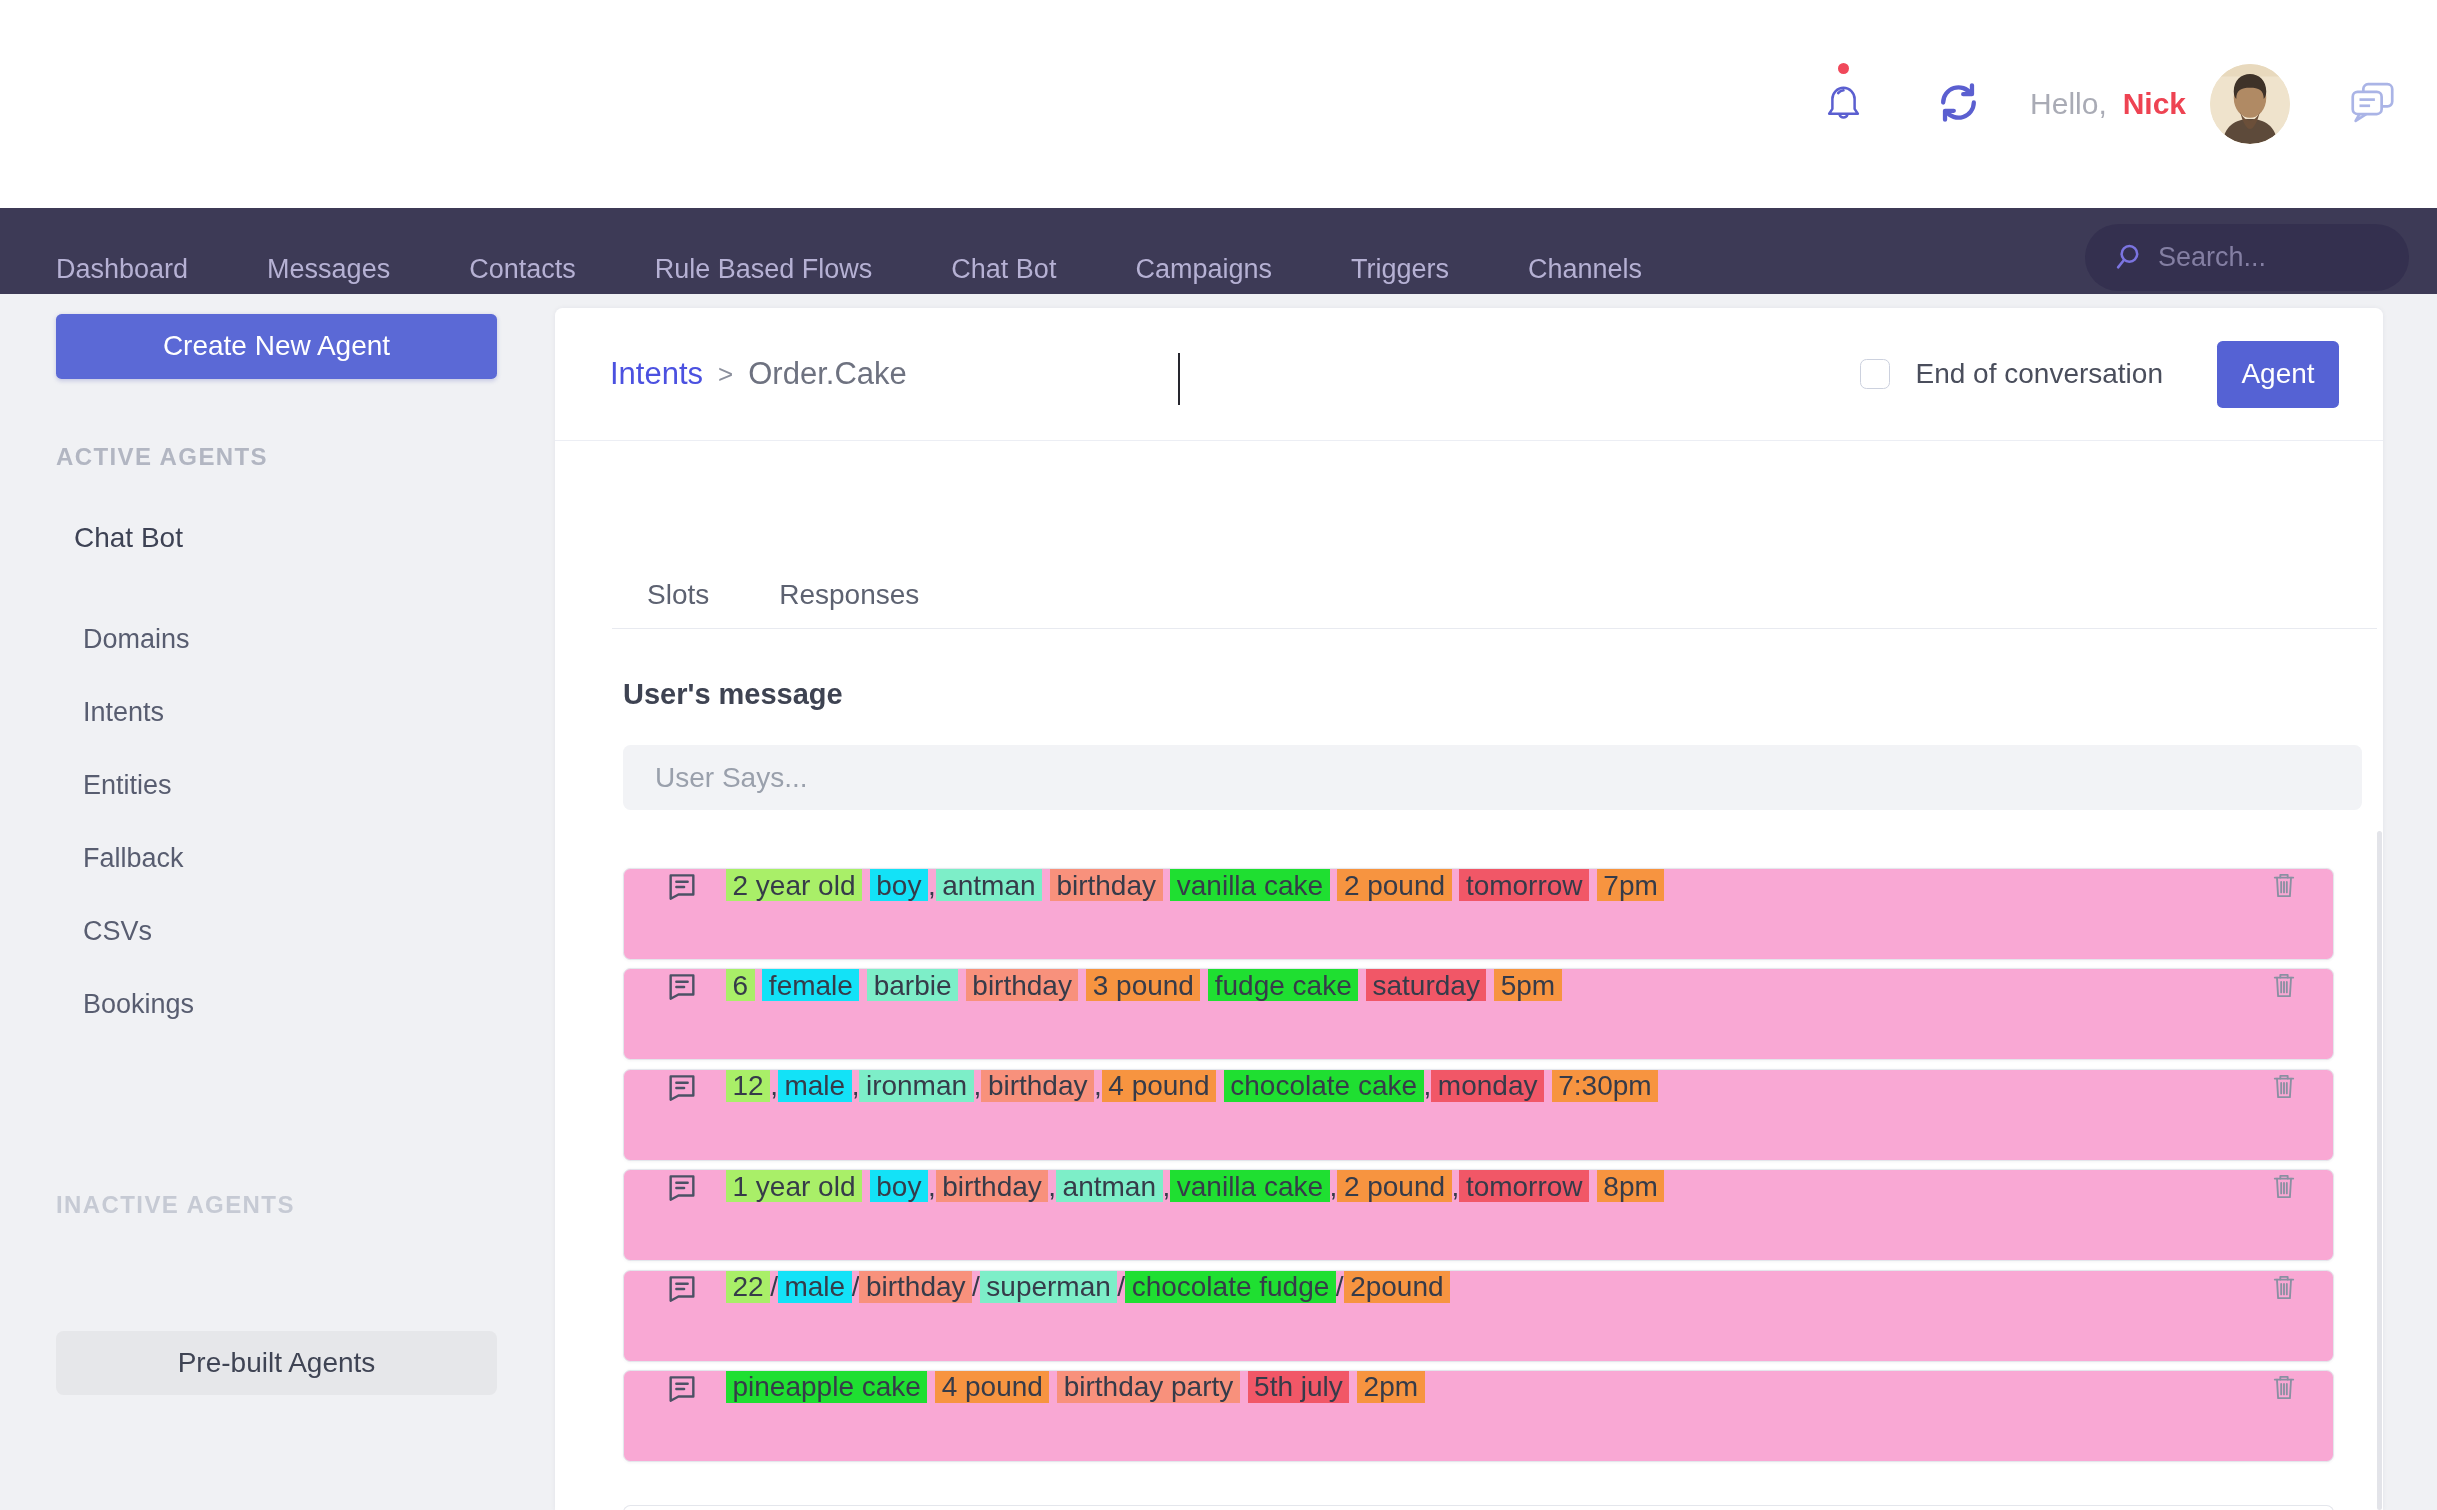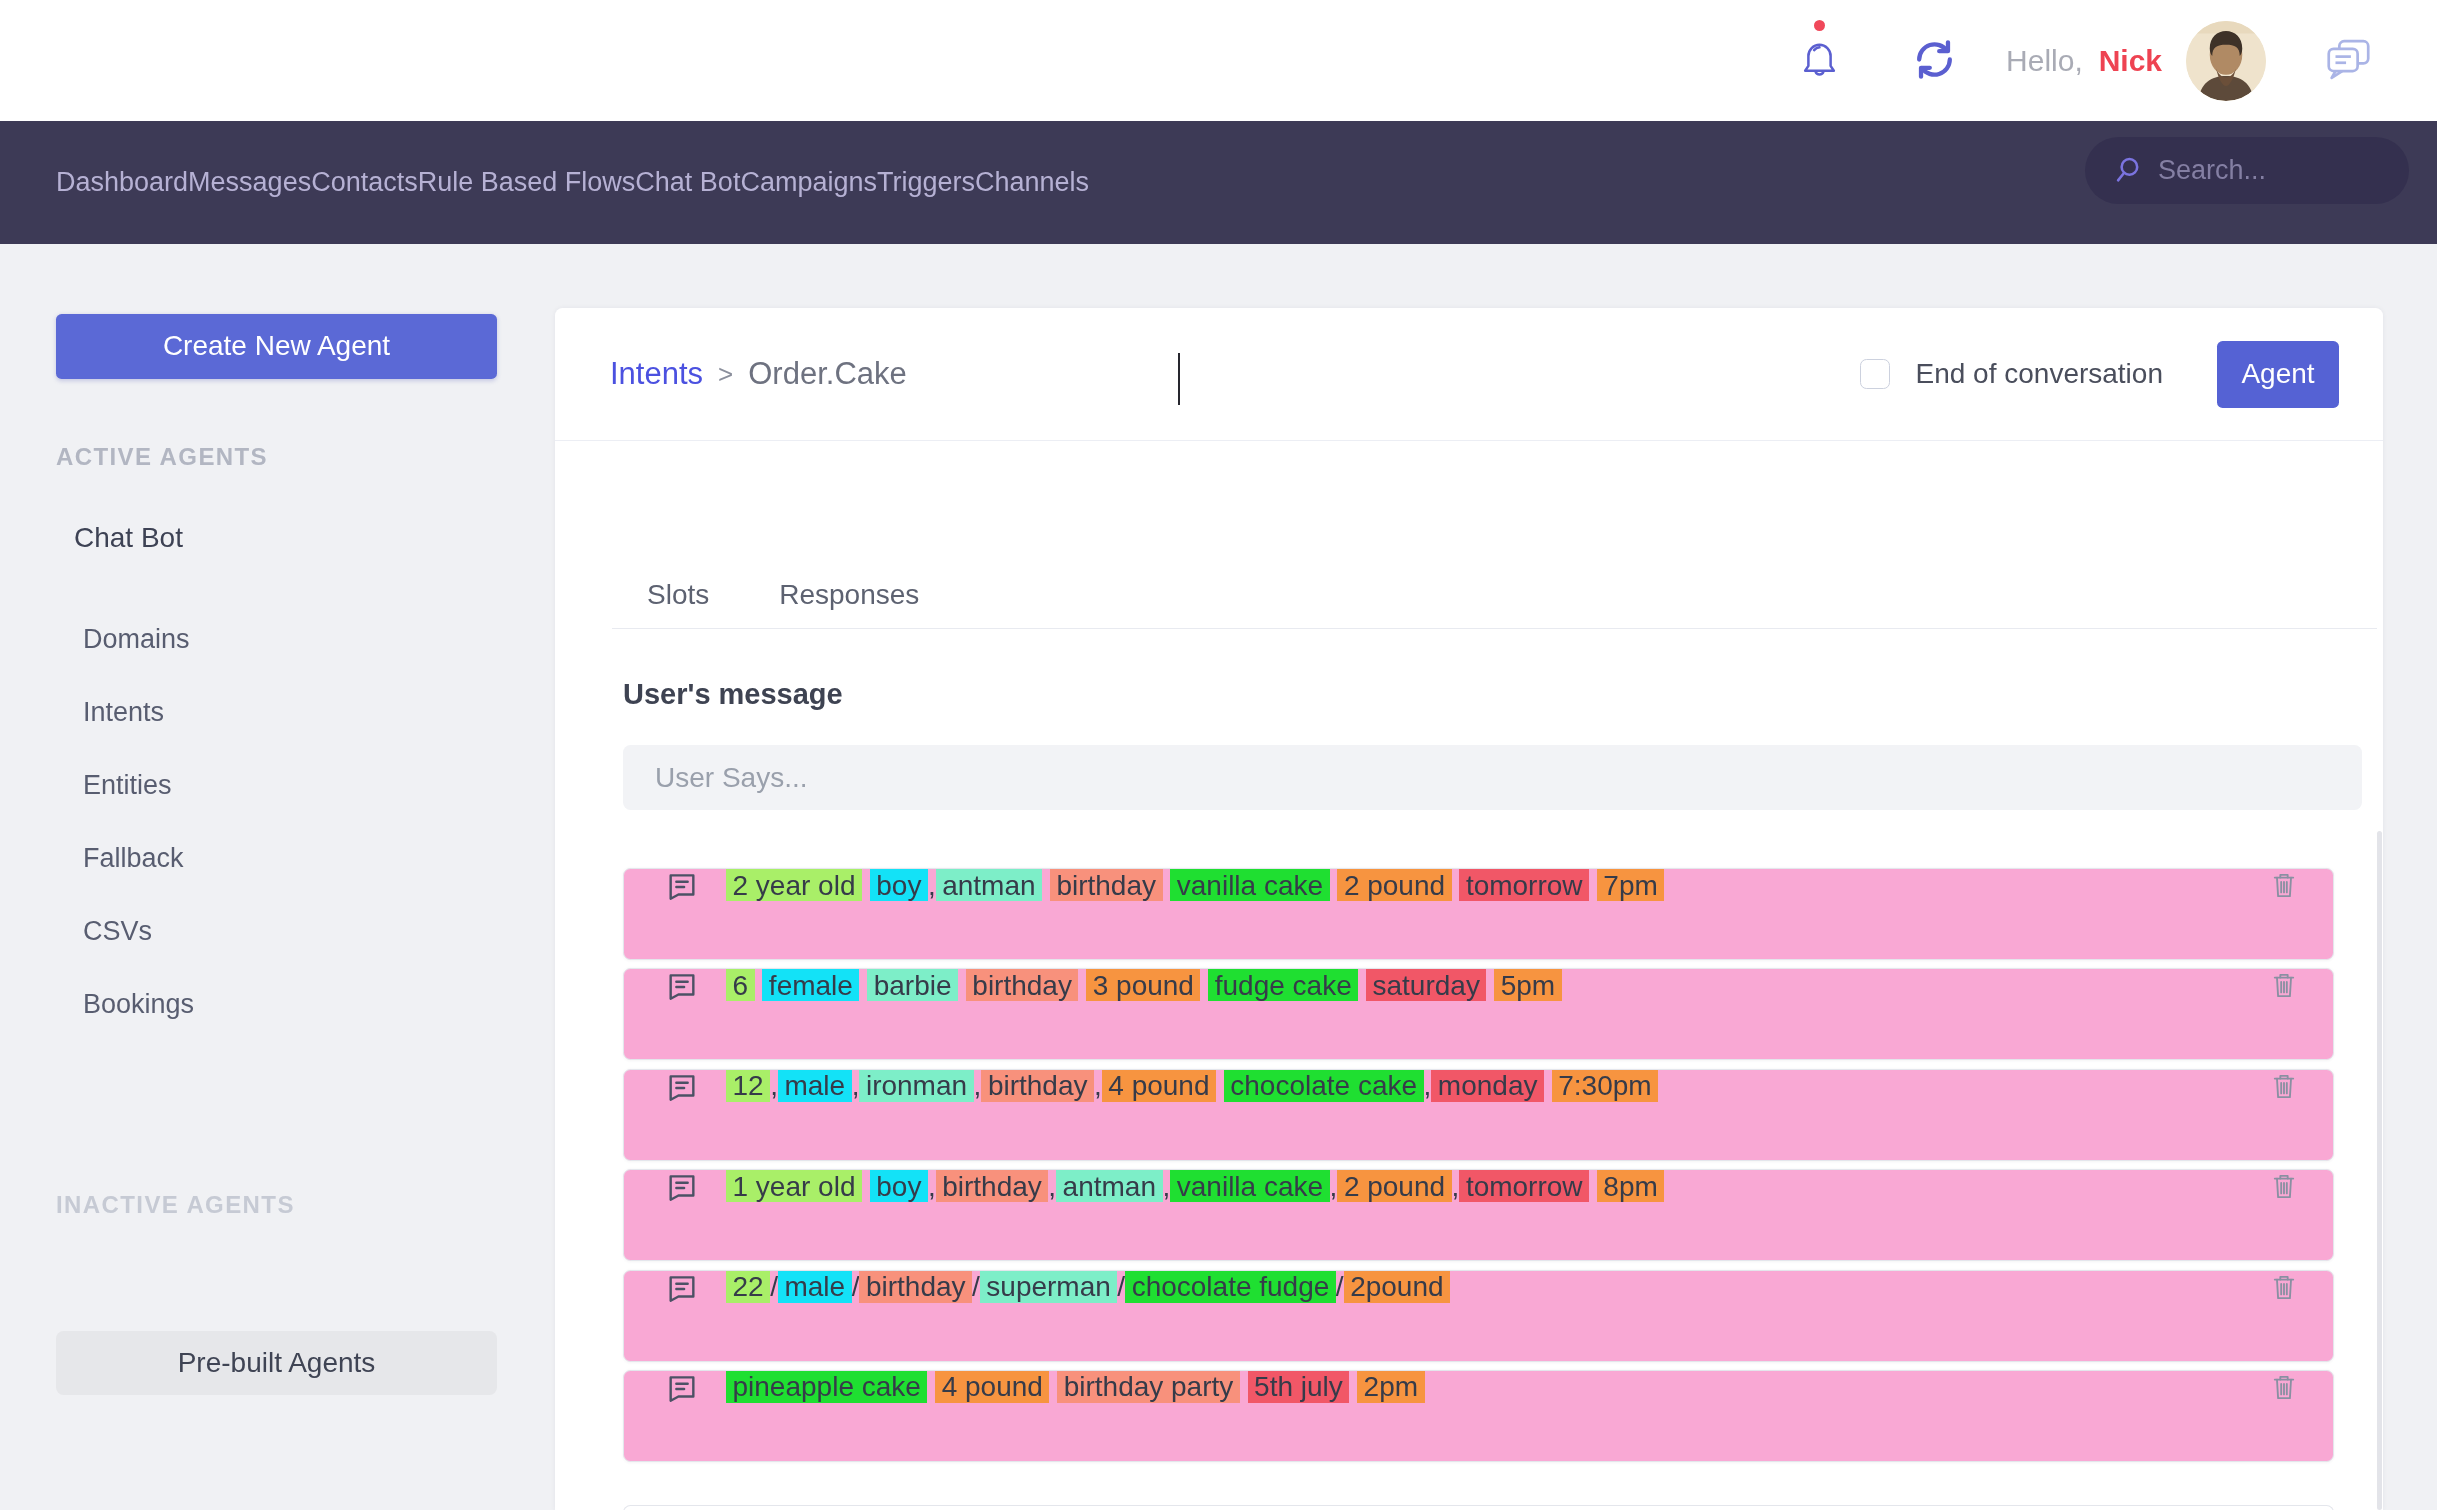--- a/index.html
+++ b/index.html
@@ -1,32 +1,32 @@
 <!DOCTYPE html>
 <html style="font-size:15px"><head>
 <meta charset="utf-8">
 <style>
   * { margin:0; padding:0; box-sizing:border-box; }
   html,body { width:2438px; height:1511px; overflow:hidden; }
   body { font-family:"Liberation Sans", sans-serif; background:#f0f1f4; position:relative; color:#3d4254; }
 
   
-  .top-bar { height:121px; background:#ffffff; display:flex; align-items:center; justify-content:flex-end; padding-right:64px; position:relative; }
+  .top-bar { height:208px; background:#ffffff; display:flex; align-items:center; justify-content:flex-end; padding-right:40px; position:relative; }
   .bell-wrap { position:relative; width:43px; height:52px; }
   .bell-dot { position:absolute; top:-15px; left:16px; width:11.2px; height:11.2px; border-radius:50%; background:#f0485a; }
   .refresh-wrap { margin-left:69px; }
   .greeting { margin-left:47px; font-size:30px; }
   .greeting .hello { color:#a9abb5; }
   .greeting .nick { color:#ee4352; font-weight:bold; margin-left:7.5px; }
   .avatar { margin-left:24px; width:80px; height:80px; border-radius:50%; overflow:hidden; background:#efe6d2; flex:0 0 auto; }
   .chat-wrap { margin-left:56px; }
 
   
   .navbar { height:123px; background:#3d3a56; display:flex; align-items:center; padding-left:56px; position:relative; }
-  .nav-items { list-style:none; display:flex; }
+  .nav-items { list-style:none; display:flex; gap:79px; }
   .nav-items li { font-size:27px; color:#b6b1d4; cursor:pointer; white-space:nowrap; }
   .search-pill { position:absolute; right:29px; top:16px; width:324px; height:67px; border-radius:34px; background:#34304f; display:flex; align-items:center; padding-left:26px; }
   .search-pill input { background:transparent; border:none; outline:none; font-family:inherit; font-size:27px; color:#cfccdf; margin-left:13px; width:224px; }
   .search-pill input::placeholder { color:#847fa3; }
 
   
   .content { position:absolute; top:294px; left:0; right:0; bottom:0; background:#f0f1f4; }
 
   
   .sidebar { position:absolute; left:0; top:0; width:555px; height:100%; padding-left:56px; }

